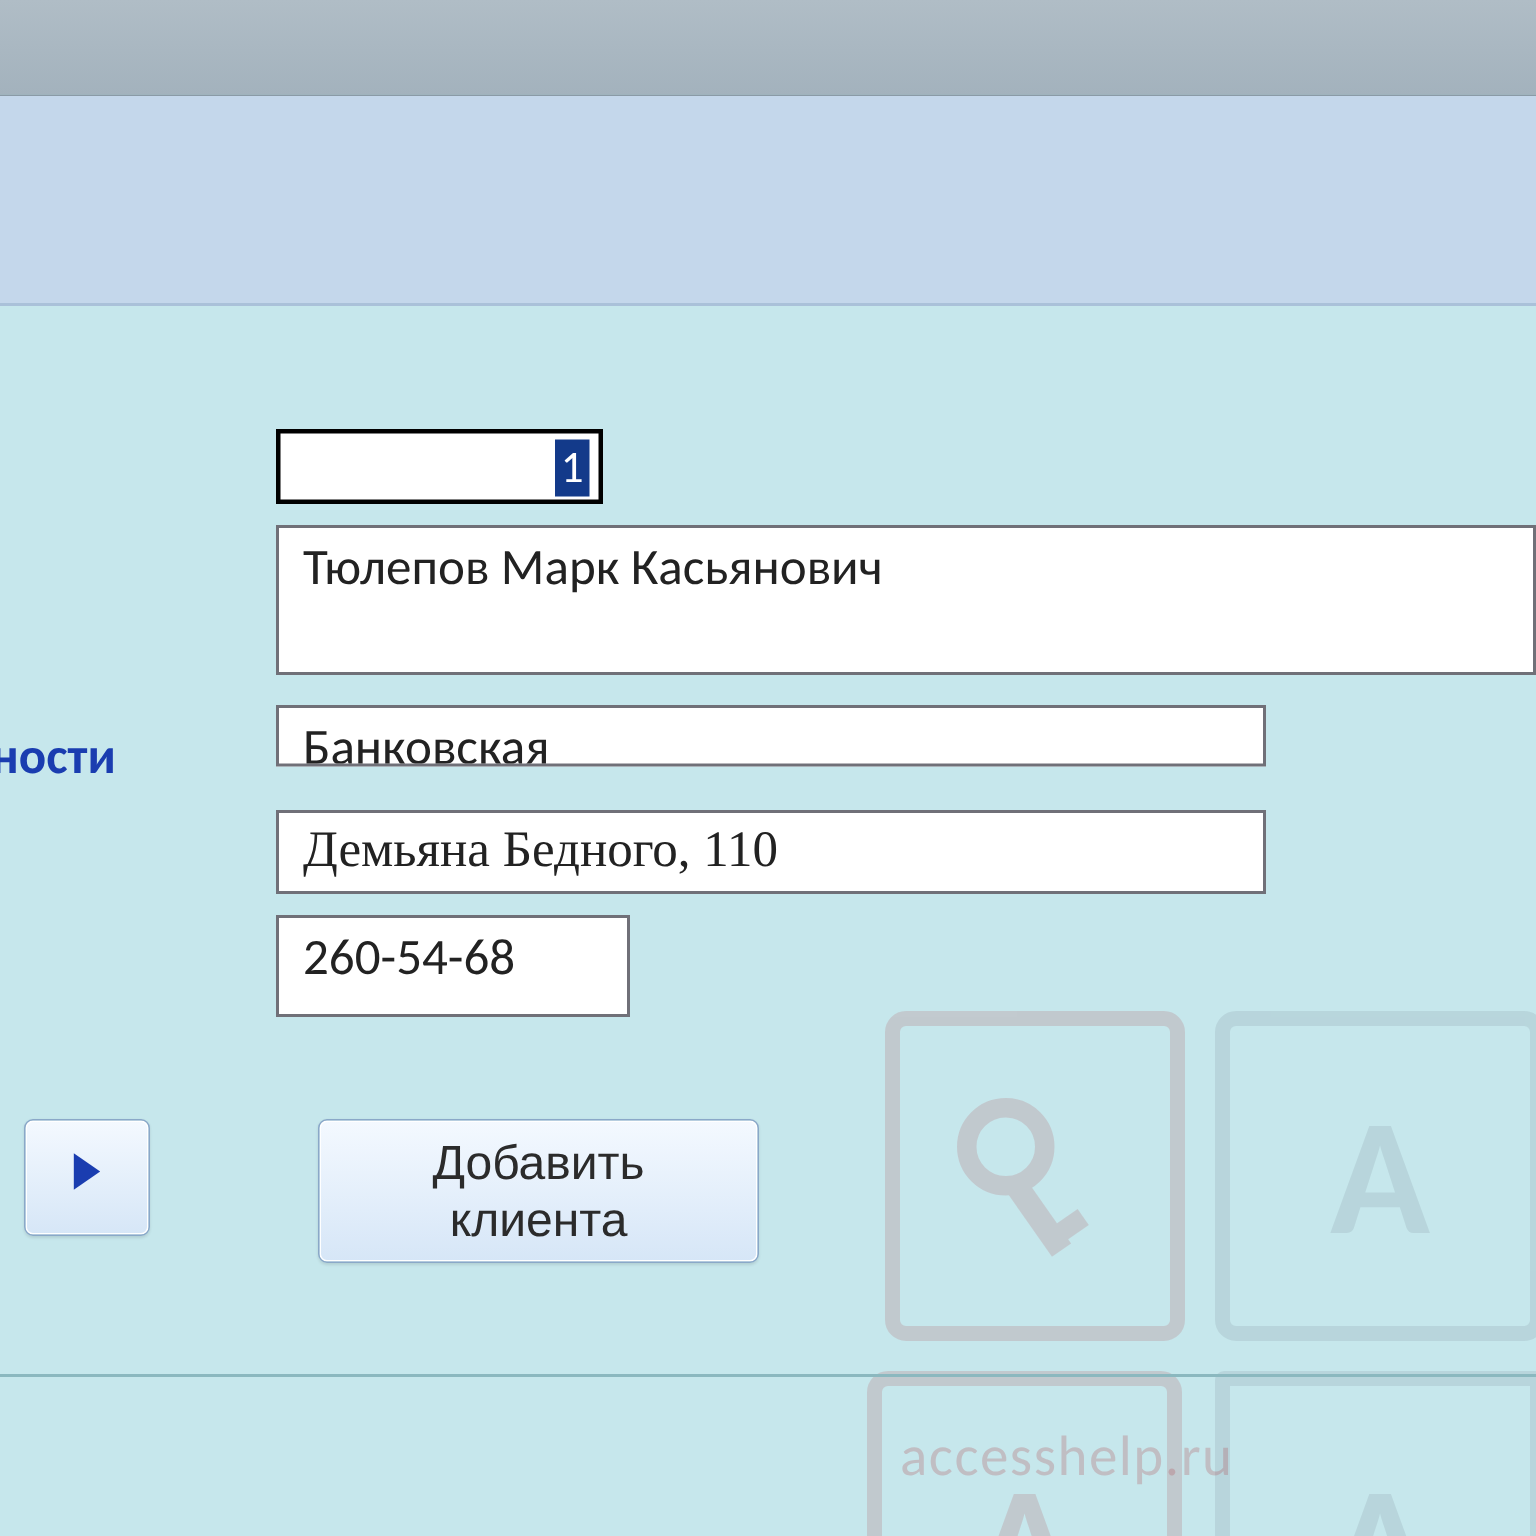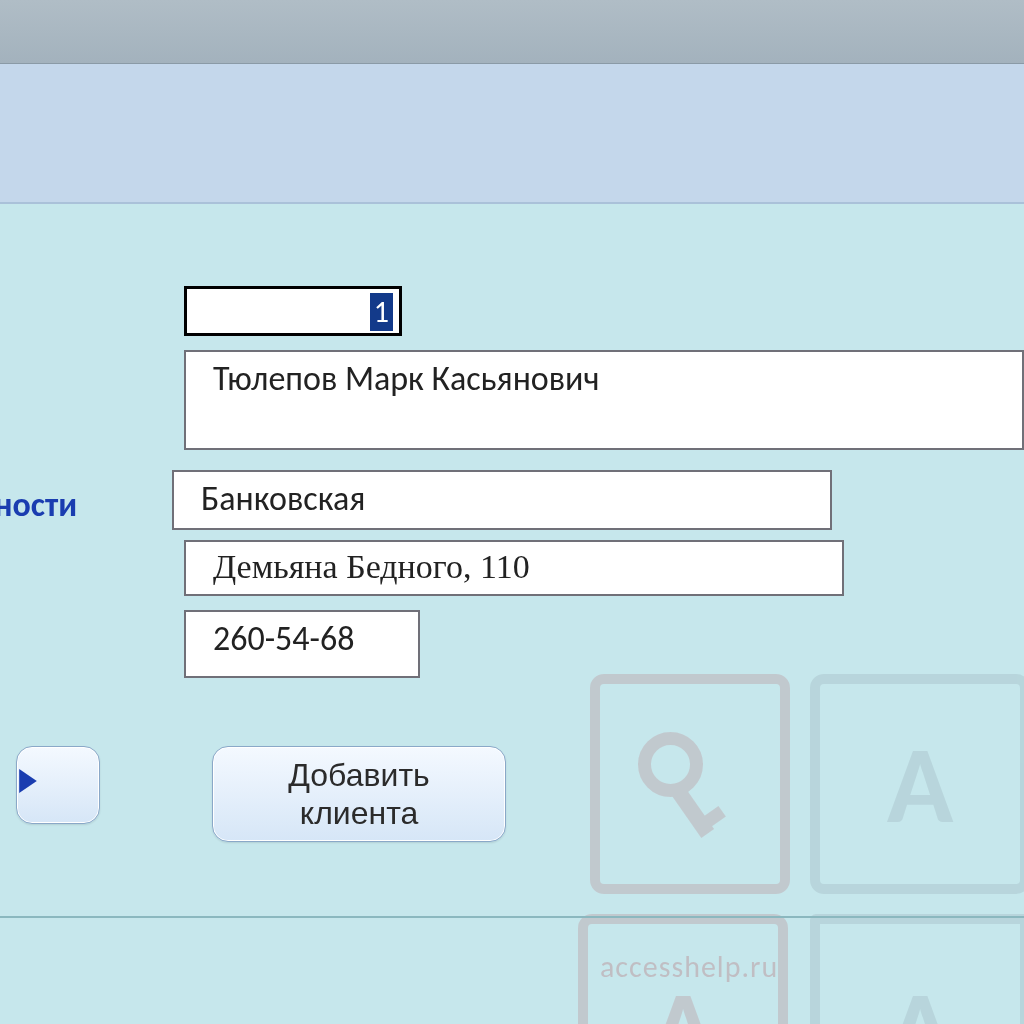--- a/index.html
+++ b/index.html
@@ -41,21 +41,21 @@
     font-weight: bold;
     color: #1a3db0;
   }
 
   .field {
     position: absolute;
     background: #fff;
     border: 2px solid #707078;
     font-size: 34px;
     color: #222;
-    padding: 6px 27px;
+    padding: 6px 16px;
     display: flex;
     align-items: flex-start;
     overflow: hidden;
   }
 
   .field-id {
     left: 184px; top: 286px;
     width: 218px; height: 50px;
     border: 3px solid #000;
     padding: 4px 6px;
@@ -68,41 +68,42 @@
     font-size: 30px;
     line-height: 38px;
   }
 
   .field-name {
     left: 184px; top: 350px;
     width: 840px; height: 100px;
   }
 
   .field-bank {
-    left: 172px; top: 470px;
-    width: 660px; height: 60px;
+    left: 184px; top: 470px;
+    width: 660px; height: 41px;
   }
 
   .field-address {
     left: 184px; top: 540px;
     width: 660px; height: 56px; font-family: Liberation Serif, serif;
   }
 
   .field-phone {
     left: 184px; top: 610px;
     width: 236px; height: 68px;
   }
 
   .btn {
     position: absolute;
     background: linear-gradient(#f4f9ff, #d6e6f7);
     border: 1px solid #8aa8c8;
-    border-radius: 16px;
+    border-radius: 6px;
     display: flex;
     align-items: center;
+    justify-content: center;
     font-size: 32px;
     color: #2b2b2b;
     box-shadow: inset 0 0 0 1px #fff, 0 1px 2px rgba(0,0,0,0.1);
     text-align: center;
     line-height: 1.2;
     cursor: pointer;
   }
 
   .btn-next {
     left: 16px; top: 746px;
@@ -136,21 +137,21 @@
     color: #b0474e;
   }
   .wm-key   { left: 30px;  top: 0;    width: 200px; height: 220px; border-color:#b0474e; }
   .wm-key svg { width: 130px; height: 140px; }
   .wm-a2    { left: 250px; top: 0;    width: 220px; height: 220px; border-color:#7a8a96; color:#7a8a96; }
   .wm-a1    { left: 18px;  top: 240px; width: 210px; height: 230px; border-color:#b0474e; }
   .wm-db    { left: 250px; top: 240px; width: 220px; height: 230px; border-color:#7a8a96; color:#7a8a96; border-radius: 6px; }
   .wm-text {
     position: absolute;
     left: 600px; top: 948px;
-    font-size: 30px;
+    font-size: 38px;
     color: #b0474e;
     opacity: 0.25;
     letter-spacing: 1px;
     pointer-events: none;
   }
 
   .spacer-line {
     position: absolute;
     left: 0; right: 0;
     top: 916px;

